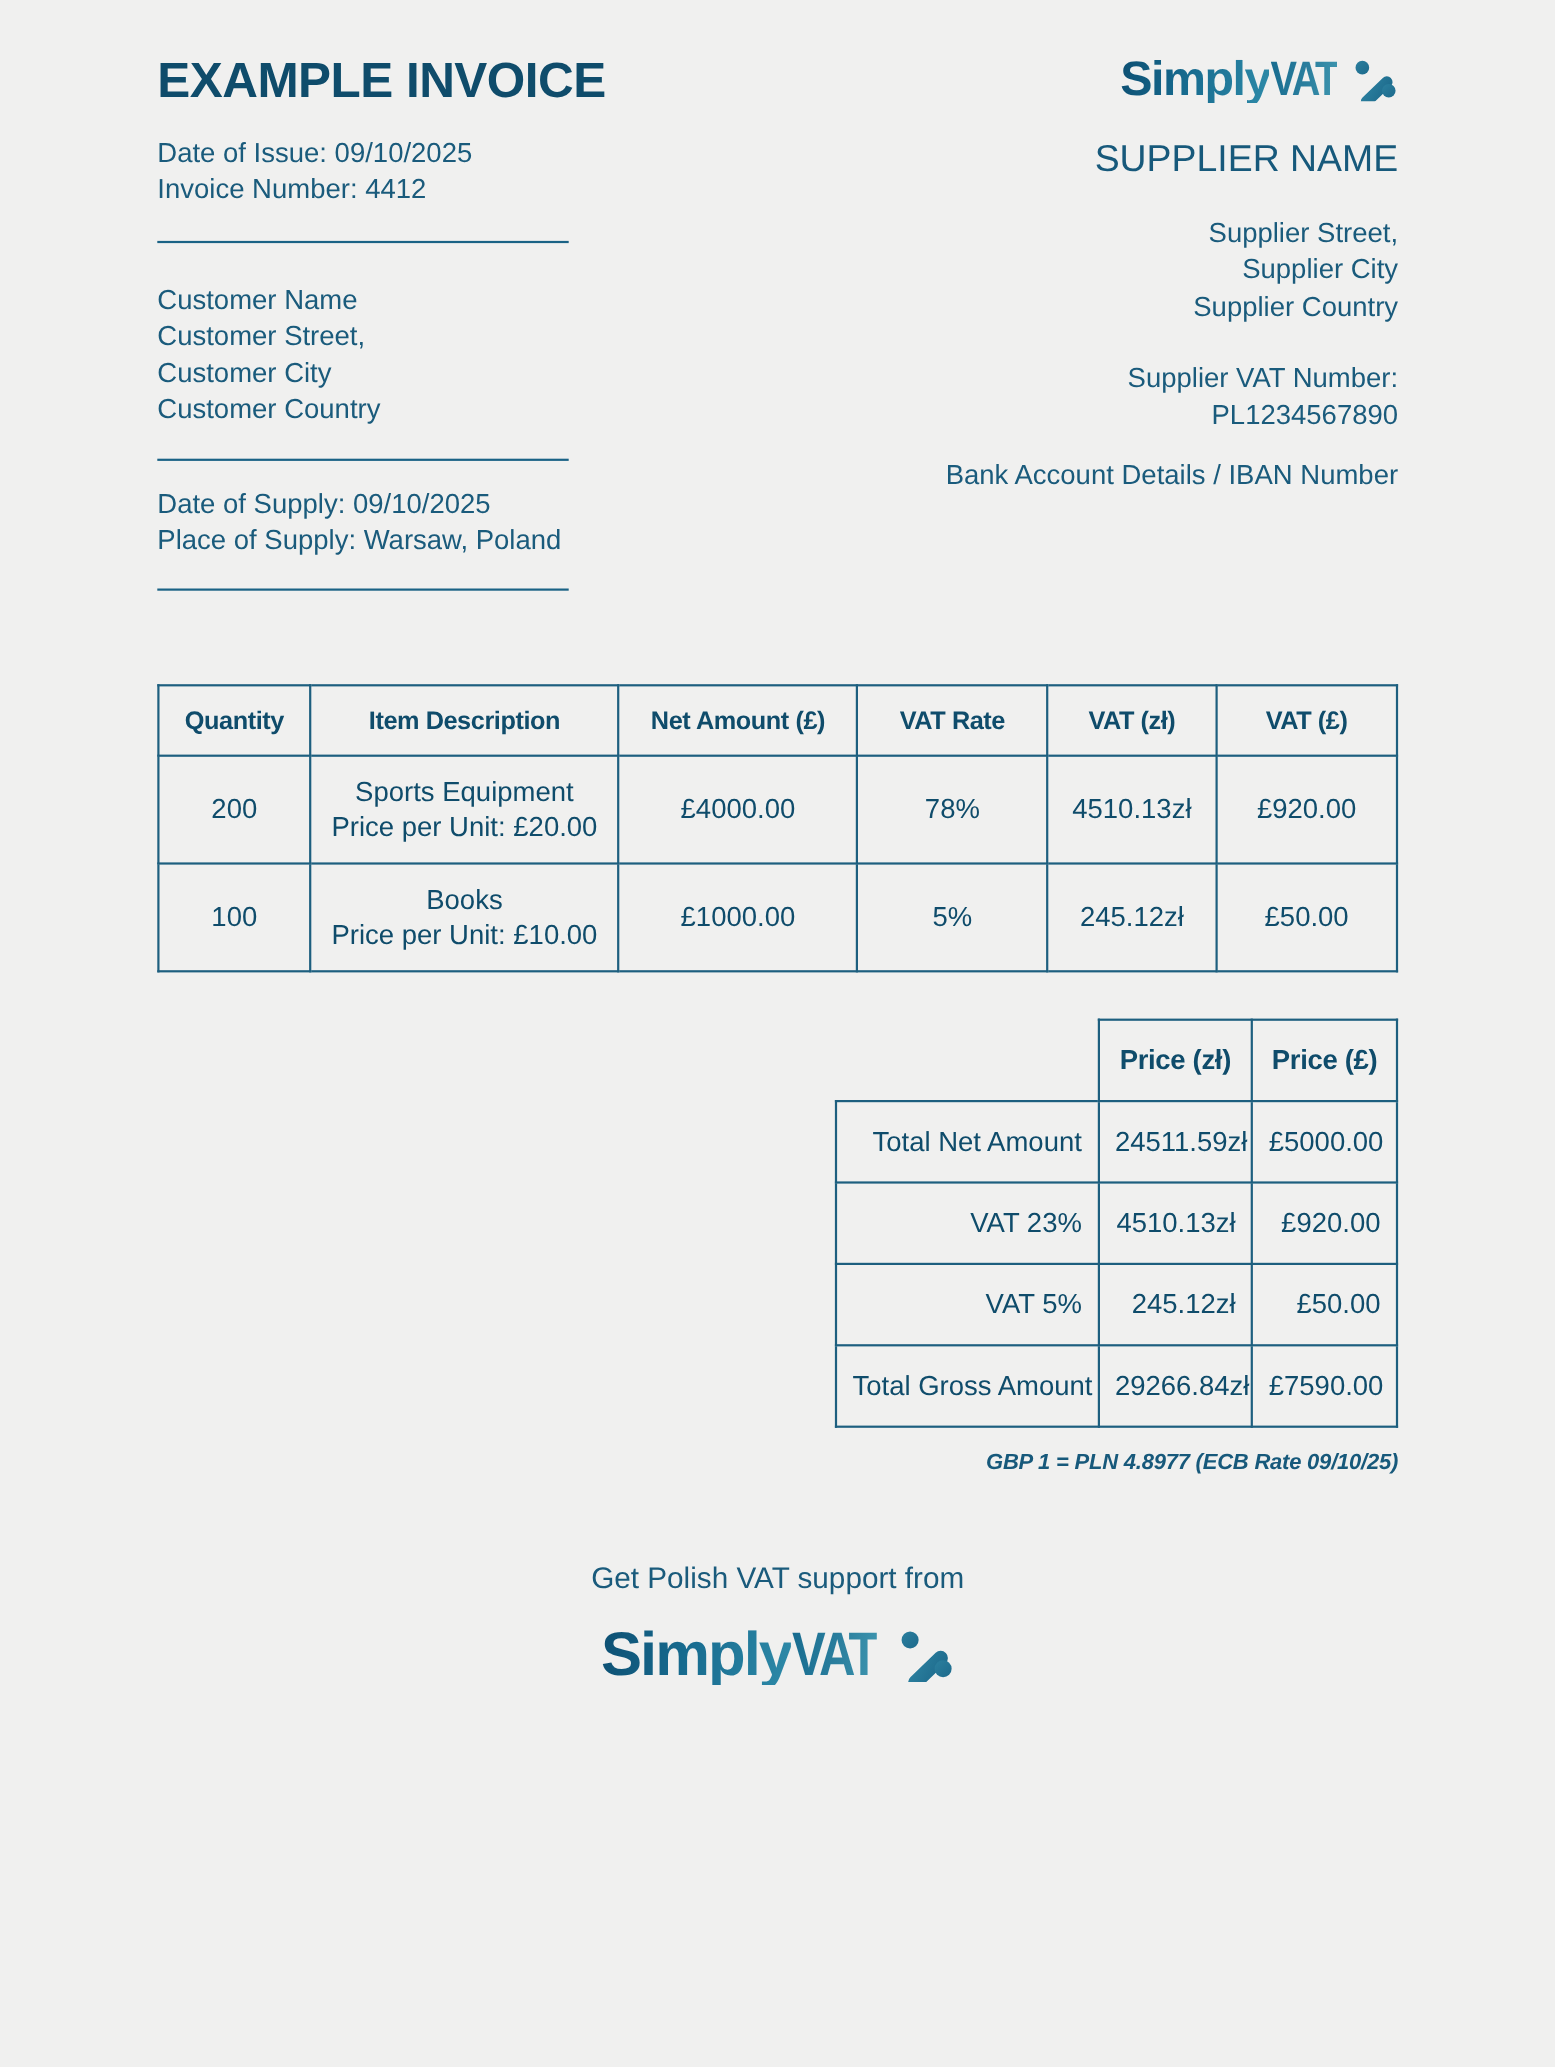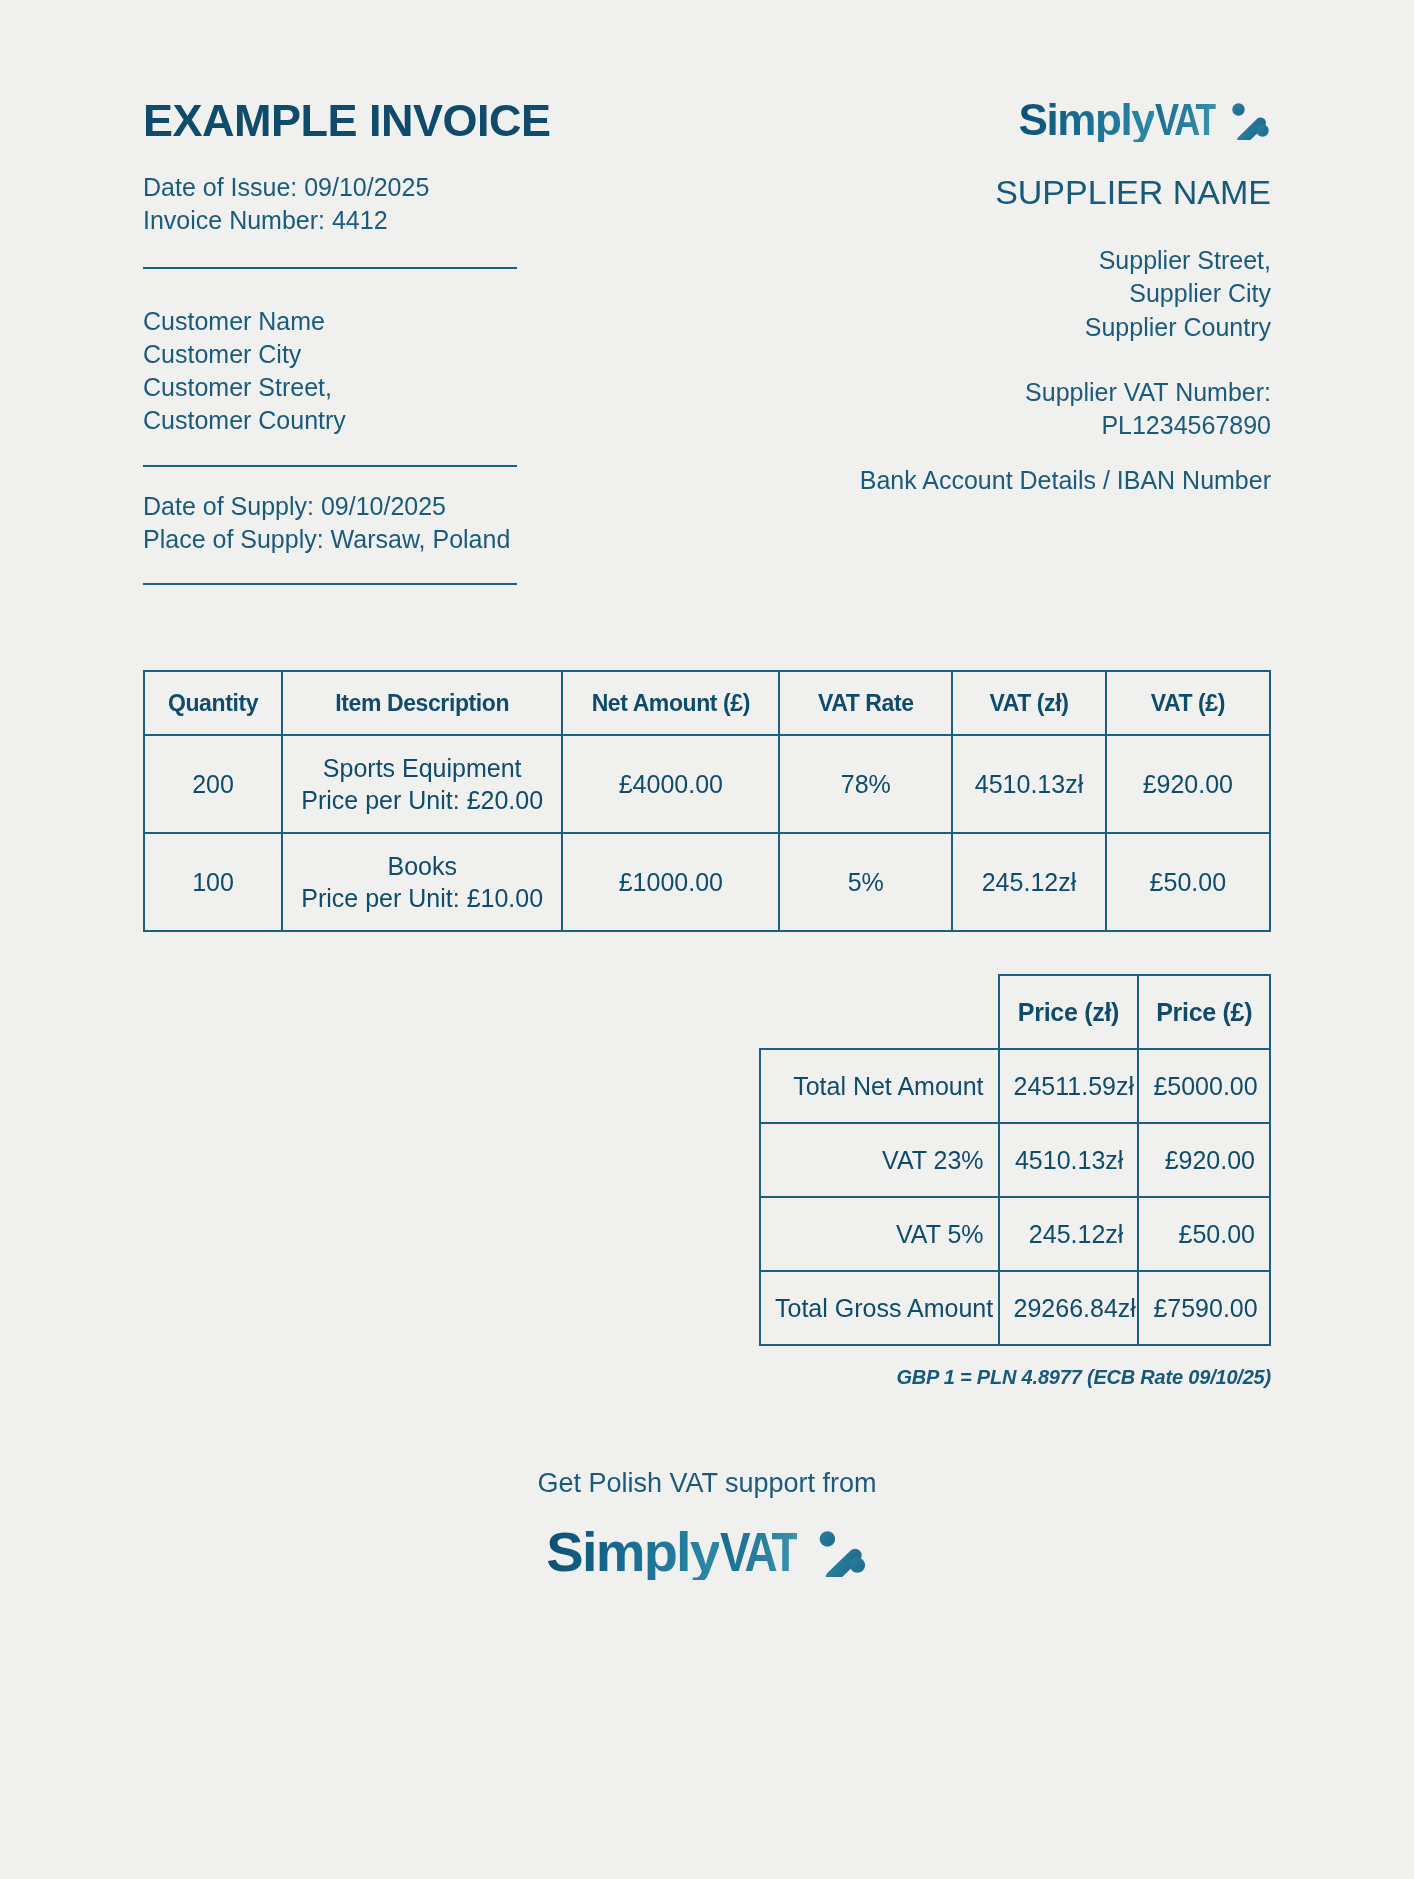--- a/index.html
+++ b/index.html
@@ -21,21 +21,21 @@
     height: 1879px;
     box-sizing: border-box;
     padding: 0 143px;
   }
 
   
   .header {
     display: flex;
     justify-content: space-between;
     align-items: flex-start;
-    padding-top: 98px;
+    padding-top: 50px;
   }
   .header-left { width: 470px; }
   .header-right { width: 480px; text-align: right; }
 
   .invoice-title {
     font-size: 45px;
     font-weight: 800;
     letter-spacing: -0.5px;
     line-height: 1;
     margin: 0 0 28px 0;
@@ -248,22 +248,22 @@
 
     <div class="header-left">
       <h1 class="invoice-title">EXAMPLE INVOICE</h1>
       <div class="meta-line">Date of Issue: 09/10/2025</div>
       <div class="meta-line">Invoice Number: 4412</div>
 
       <div class="rule rule-1"></div>
 
       <div class="block-customer">
         <div class="block-line">Customer Name</div>
+        <div class="block-line">Customer Street,</div>
         <div class="block-line">Customer City</div>
-        <div class="block-line">Customer Street,</div>
         <div class="block-line">Customer Country</div>
       </div>
 
       <div class="rule rule-2"></div>
 
       <div class="block-supply">
         <div class="block-line">Date of Supply: 09/10/2025</div>
         <div class="block-line">Place of Supply: Warsaw, Poland</div>
       </div>
 

